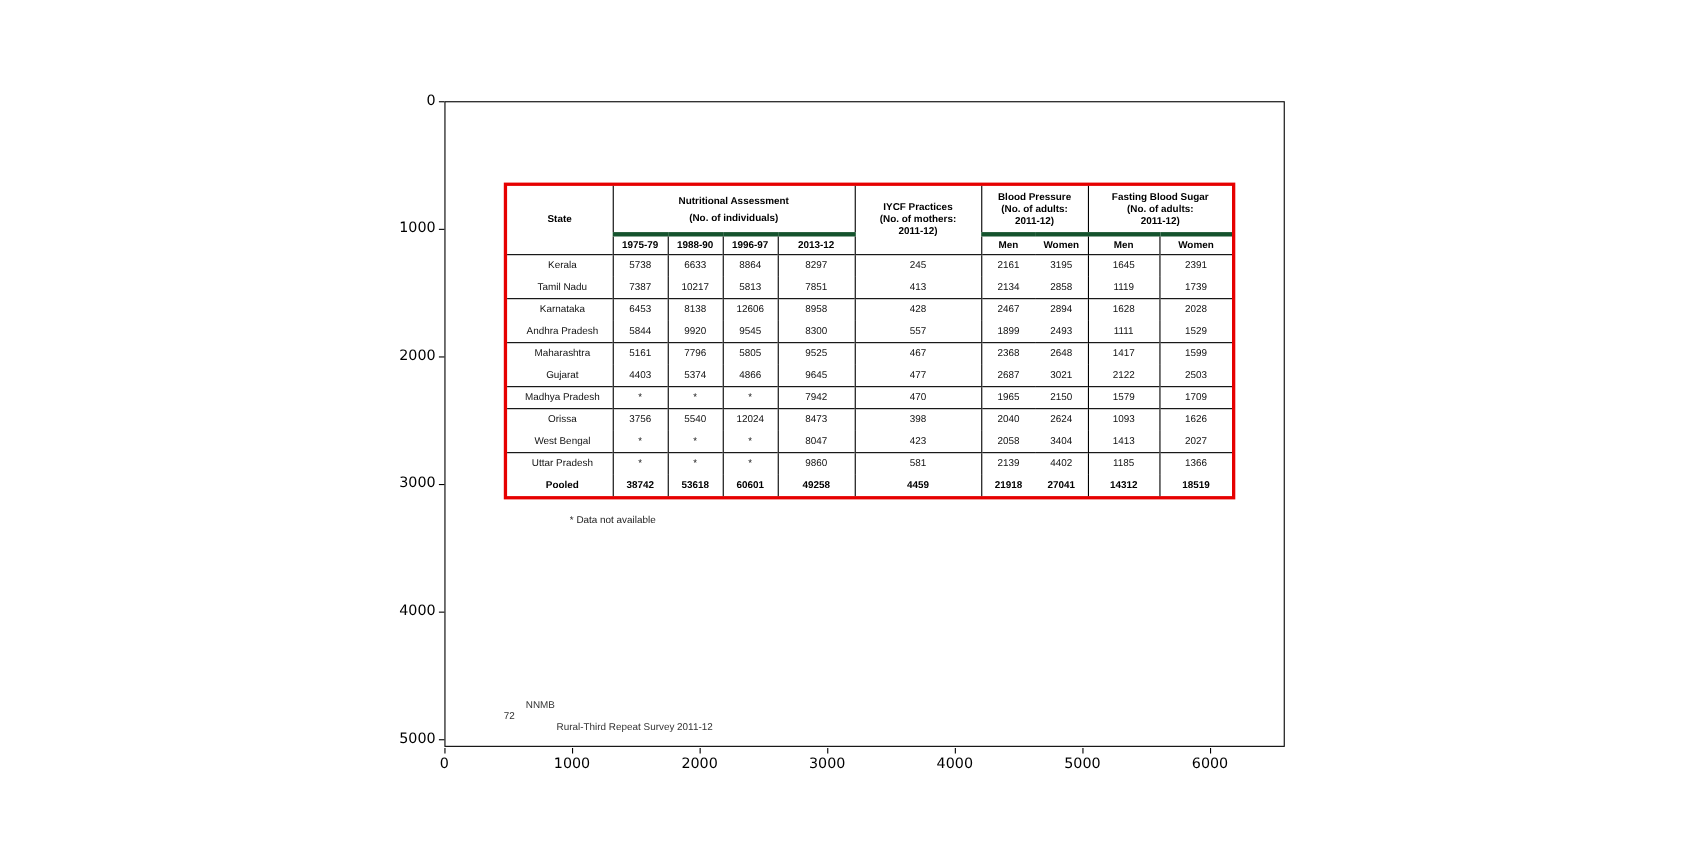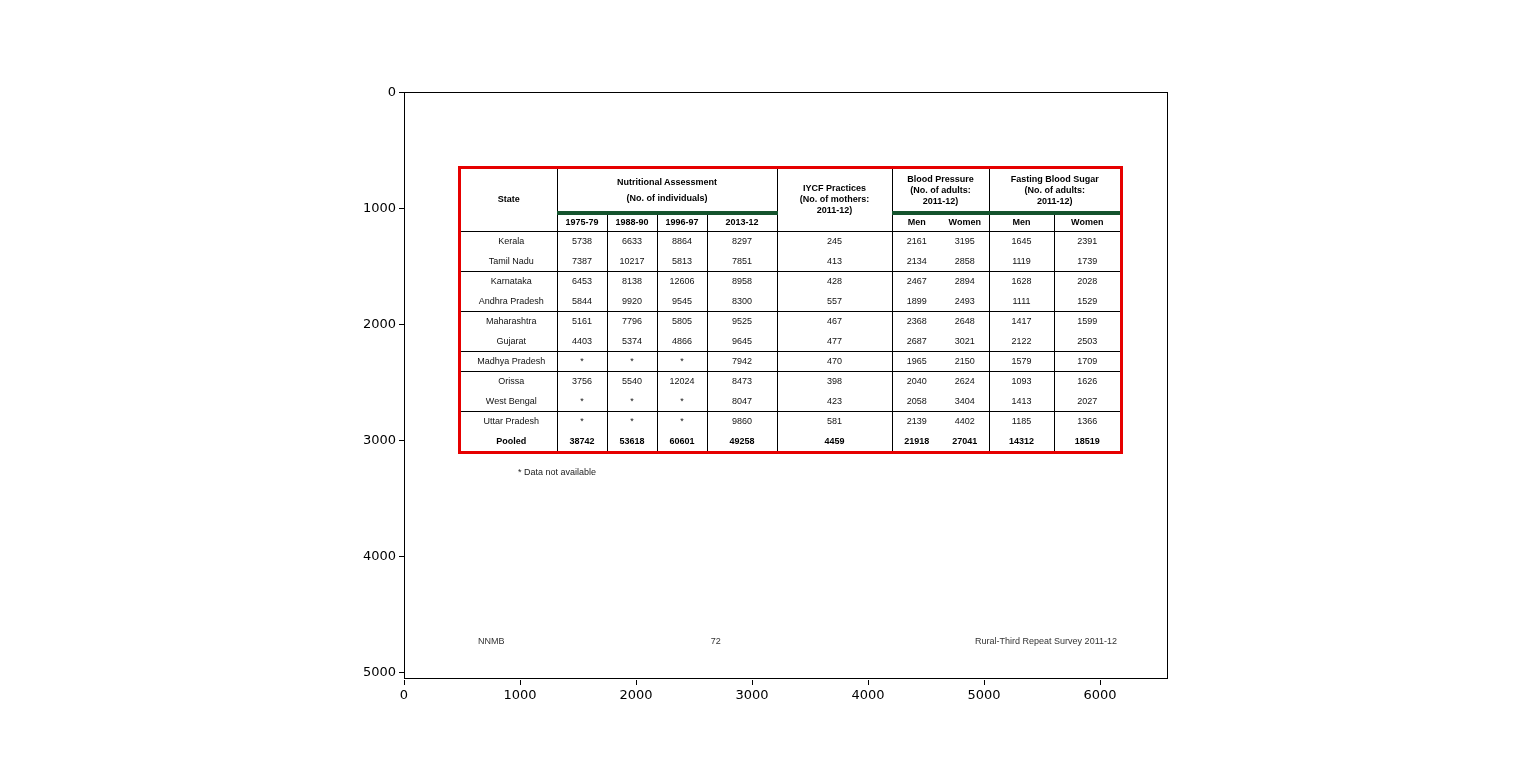--- a/index.html
+++ b/index.html
@@ -82,21 +82,21 @@
 
   #footnote {
     position: absolute;
     left: 486px; top: 467px;
     font-size: 9px; color: #222; margin-left: 32px;
   }
   #doc-footer {
     position: absolute;
     left: 458px; top: 636px; width: 665px;
     display: flex; justify-content: space-between;
-    font-size: 9px; color: #333;
+    font-size: 9px; color: #333; flex-direction: column;
   }
   #doc-footer .f-left { padding-left: 20px; }
   #doc-footer .f-right { padding-right: 6px; padding-left: 48px; }
 </style>
 </head>
 <body>
 
 <div id="canvas">
 
   <div id="plot-area"></div>

